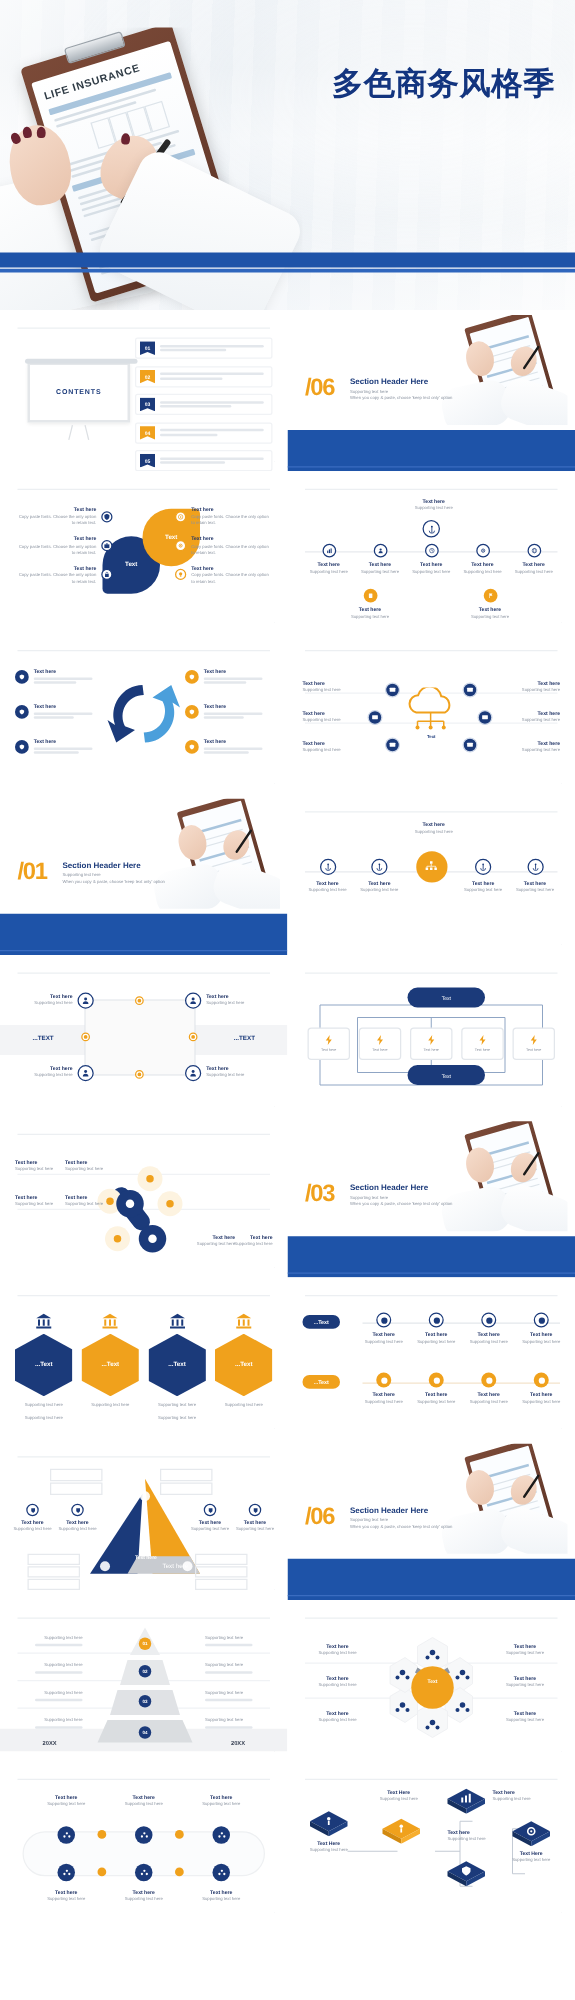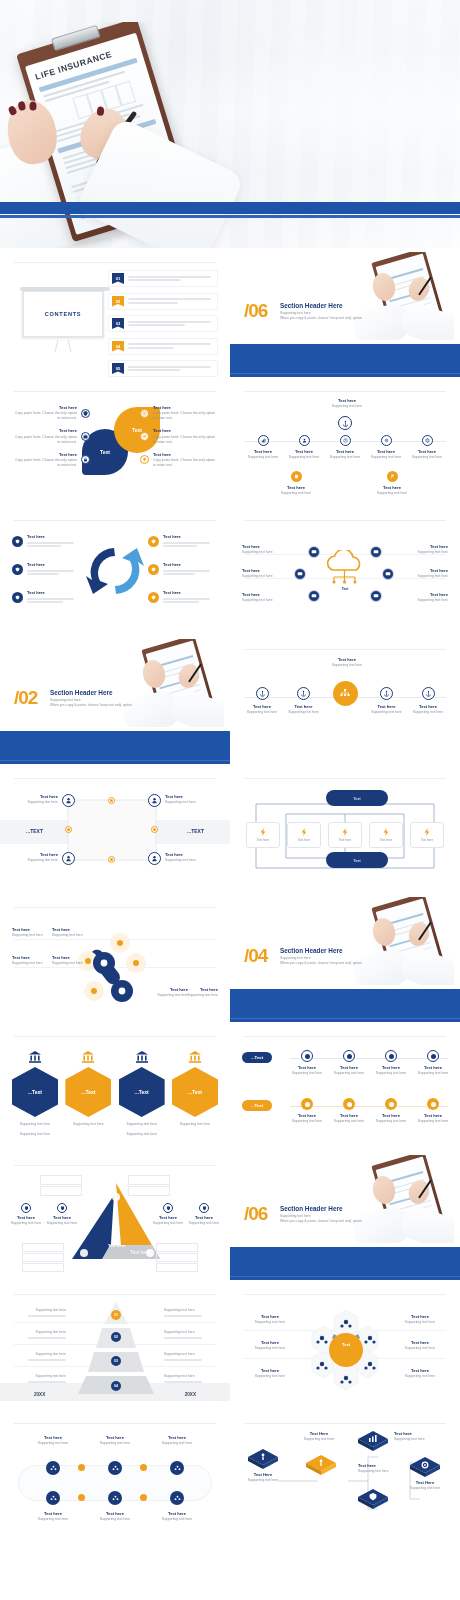--- a/index.html
+++ b/index.html
@@ -255,20 +255,21 @@
         <div class="cb-nail" style="left:26px;top:2px;transform:rotate(10deg);"></div>
       </div>
       <div class="cb-hand" style="left:88px;top:86px;width:44px;height:52px;transform:rotate(24deg);">
         <div class="cb-nail" style="left:6px;top:2px;transform:rotate(-20deg);"></div>
       </div>
       <div class="cb-pen" style="left:120px;top:84px;"></div>
       <div class="cb-sleeve" style="left:96px;top:120px;width:140px;height:102px;transform:rotate(26deg);"></div>
     </div>
 
     <div class="cover-title">
+      <span class="l">多色商务风格季</span>
     </div>
 
 
     <div class="cover-bar"></div>
     <div class="cover-bar2"></div>
   </div>
 
   <div class="grid">
 
     <div class="row">
@@ -713,21 +714,21 @@
                 <div class="mini-band" style="top:56px"></div>
               </div>
             </div>
             <div class="mini-hand" style="left:24%;top:24%;width:22px;height:28px;transform:rotate(-12deg);"></div>
             <div class="mini-hand" style="left:58%;top:28%;width:20px;height:24px;transform:rotate(22deg);"></div>
             <div class="mini-pen" style="left:72%;top:26%;"></div>
             <div class="mini-sleeve" style="left:6%;top:62%;width:54px;height:36px;transform:rotate(-12deg);"></div>
             <div class="mini-sleeve" style="left:50%;top:64%;width:58px;height:34px;transform:rotate(20deg);"></div>
           </div>
         </div>
-        <div class="sec-num">/02</div>
+        <div class="sec-num">/01</div>
         <div class="sec-txt">
           <h3>Section Header Here</h3>
           <div class="tiny">Supporting text here</div>
           <div class="tiny">When you copy &amp; paste, choose 'keep text only' option</div>
         </div>
         <div class="sec-bar"></div>
       </div>
 
       <div class="slide">
         <div class="topline"></div>
@@ -978,21 +979,21 @@
                 <div class="mini-band" style="top:56px"></div>
               </div>
             </div>
             <div class="mini-hand" style="left:24%;top:24%;width:22px;height:28px;transform:rotate(-12deg);"></div>
             <div class="mini-hand" style="left:58%;top:28%;width:20px;height:24px;transform:rotate(22deg);"></div>
             <div class="mini-pen" style="left:72%;top:26%;"></div>
             <div class="mini-sleeve" style="left:6%;top:62%;width:54px;height:36px;transform:rotate(-12deg);"></div>
             <div class="mini-sleeve" style="left:50%;top:64%;width:58px;height:34px;transform:rotate(20deg);"></div>
           </div>
         </div>
-        <div class="sec-num">/04</div>
+        <div class="sec-num">/03</div>
         <div class="sec-txt">
           <h3>Section Header Here</h3>
           <div class="tiny">Supporting text here</div>
           <div class="tiny">When you copy &amp; paste, choose 'keep text only' option</div>
         </div>
         <div class="sec-bar"></div>
       </div>
     </div>
 
     <div class="row">

